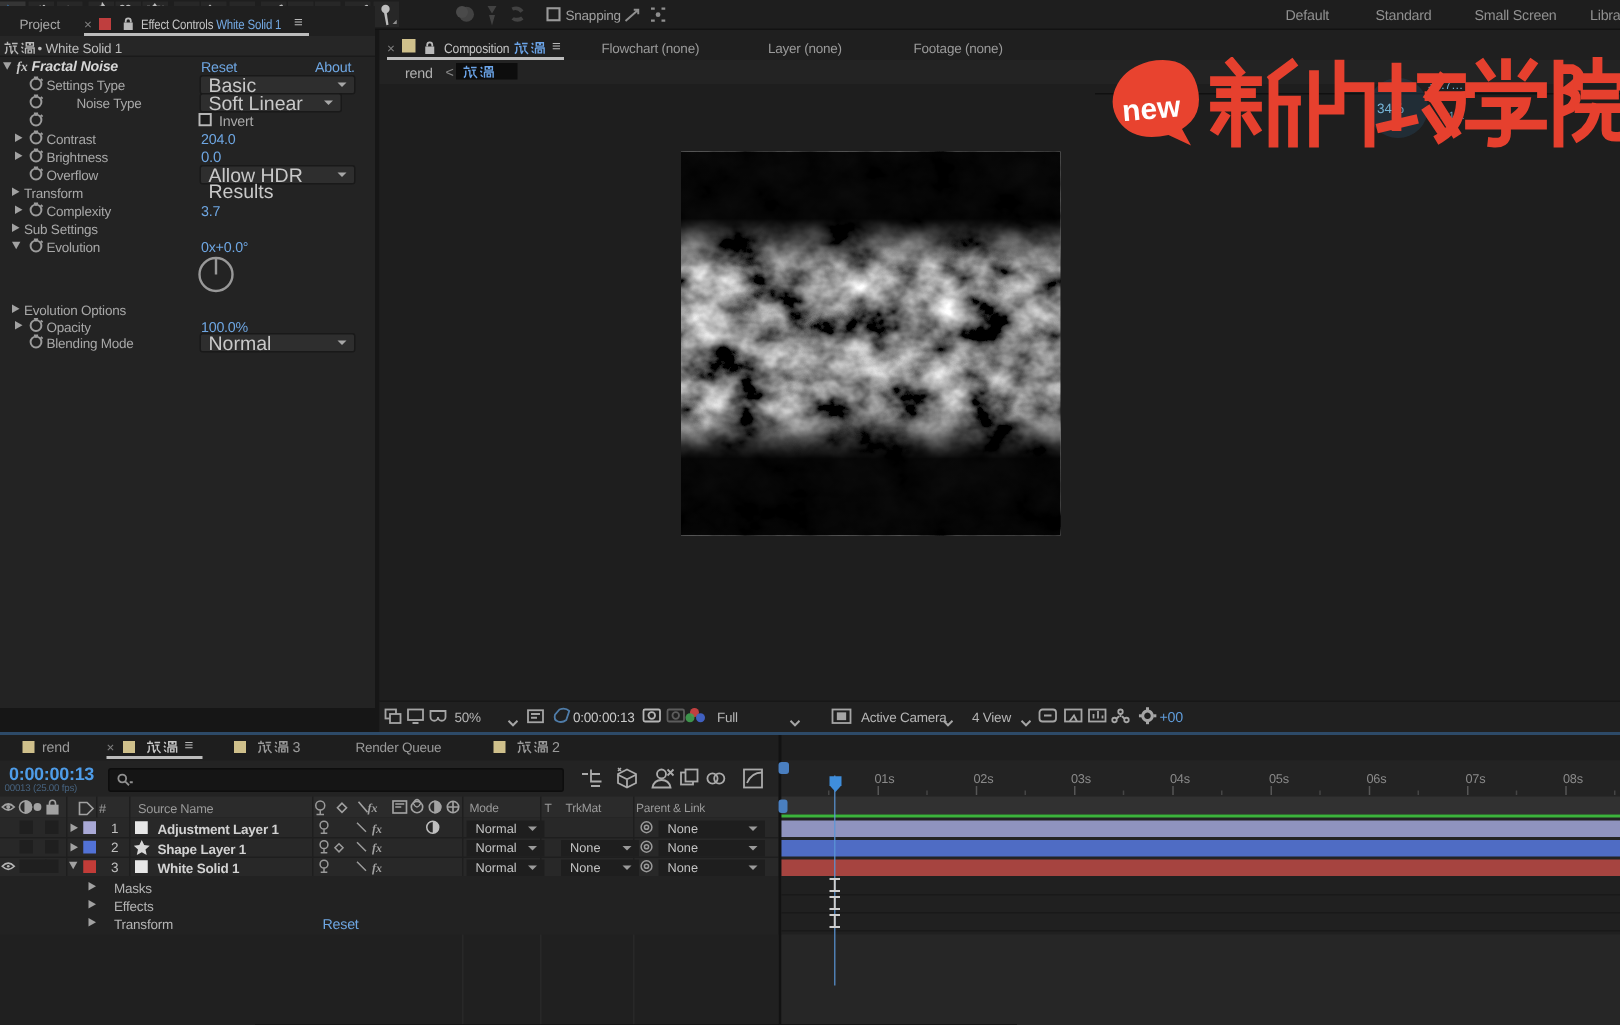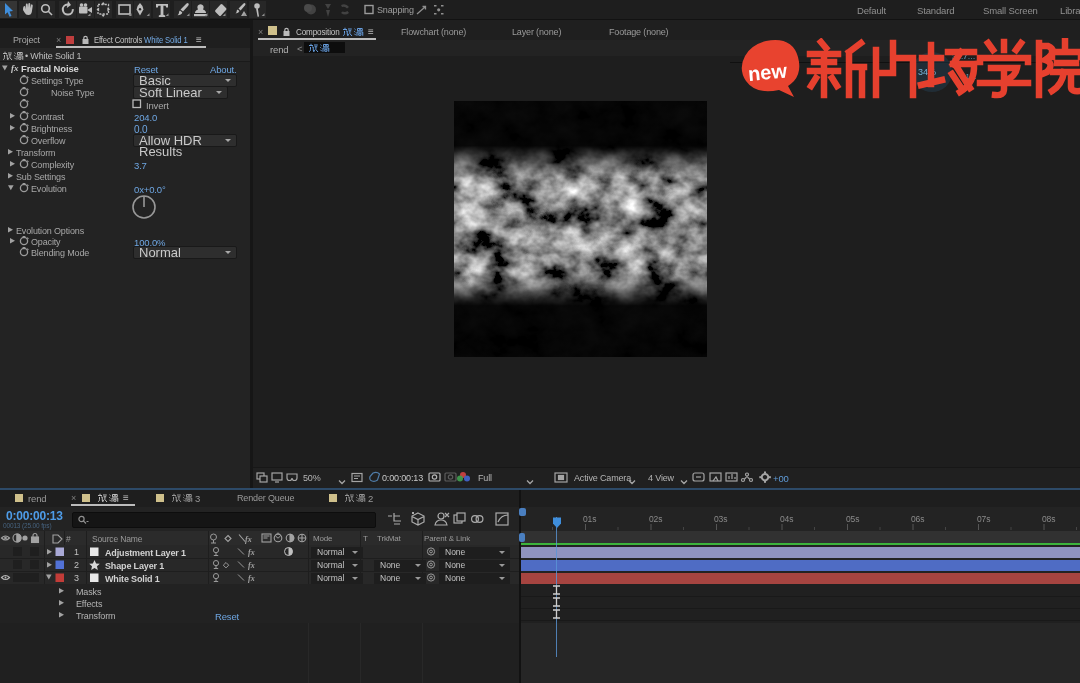--- a/index.html
+++ b/index.html
@@ -144,21 +144,21 @@
                M12,4 h7.5 M13,7.5 h5.5 M15.8,7.5 v6 M13.5,13.5 l-2.5,4.5 M16,13.5 l4,4.5" fill="none" stroke-width="1.9"></path>
     </g>
     <g id="hz-wo">
       <path d="M2,3.5 l2.2,2 M1.5,8.5 l2.2,2 M2,13.5 l2.5,3
                M8,3 h9.5 v4.5 h-9.5z M11.5,5 h3
                M7,10 v7.5 M7,10 h11.5 v7.5 M10.5,12.5 h4.5 v4 h-4.5z" fill="none" stroke-width="1.9"></path>
     </g>
   </defs>
 </svg>
 
-<div class="abs" id="leftpanel" style="left:0;top:28px;width:250px;height:468px;background:#232323;">
+<div class="abs" id="leftpanel" style="left:0;top:4px;width:250px;height:468px;background:#232323;">
 
   <div class="abs" style="left:0;top:0;width:250px;height:20px;background:#1f1f1f;"></div>
   <div class="txt g" style="left:13px;top:7px;font-size:9px;">Project</div>
   <div class="txt" style="left:56px;top:6.5px;font-size:9px;color:#7e7e7e;">×</div>
   <div class="abs" style="left:66px;top:8px;width:8px;height:8px;background:#bf3e3e;"></div>
   <svg class="abs" style="left:81px;top:6.5px" width="9" height="10" viewBox="0 0 9 10">
     <rect x="1.5" y="4" width="6" height="5" fill="#b9b9b9"></rect>
     <path d="M2.8,4 v-1 a1.7,1.7 0 0 1 3.4,0 v1" fill="none" stroke="#b9b9b9" stroke-width="1.2"></path>
   </svg>
   <div class="txt" style="left:94px;top:7px;font-size:9px;color:#c4c4c4;transform:scaleX(0.85);transform-origin:0 0;">Effect Controls <span style="color:#74aae4;">White Solid 1</span></div>
@@ -167,21 +167,21 @@
 
   <div class="abs" style="left:0;top:20px;width:250px;height:13px;background:#262626;border-bottom:1px solid #1a1a1a;"></div>
   <svg class="abs" style="left:2px;top:22.5px" width="22" height="10" viewBox="0 0 44 20">
         <g stroke="#b8b8b8">
           <use href="#hz-xuan"></use>
           <use href="#hz-wo" transform="translate(23,0)"></use>
         </g>
       </svg>
   <div class="txt" style="left:25px;top:23px;font-size:9px;color:#bdbdbd;">• White Solid 1</div>
 
-  <div class="txt" style="left:21px;top:35px;font-size:9.5px;font-weight:bold;color:#d6d6d6;">Fractal Noise</div>
+  <div class="txt" style="left:21px;top:35px;font-size:9.5px;font-weight:bold;color:#d6d6d6;font-style:italic;">Fractal Noise</div>
   <div class="txt blue" style="left:134px;top:35.5px;font-size:9.5px;">Reset</div>
   <div class="txt blue" style="left:210px;top:35.5px;font-size:9.5px;">About.</div>
   <div class="txt g" style="left:31px;top:47.5px;font-size:9px;">Settings Type</div>
   <div class="txt g" style="left:31px;top:59.5px;font-size:9px;margin-left:20px;">Noise Type</div>
   <div class="txt g" style="left:146px;top:71.5px;font-size:9.5px;">Invert</div>
   <div class="txt g" style="left:31px;top:83.5px;font-size:9px;">Contrast</div>
   <div class="txt blue" style="left:134px;top:83.5px;font-size:9.5px;">204.0</div>
   <div class="txt g" style="left:31px;top:95.5px;font-size:9px;">Brightness</div>
   <div class="txt blue" style="left:134px;top:95.5px;font-size:10px;">0.0</div>
   <div class="txt g" style="left:31px;top:107.5px;font-size:9px;">Overflow</div>

